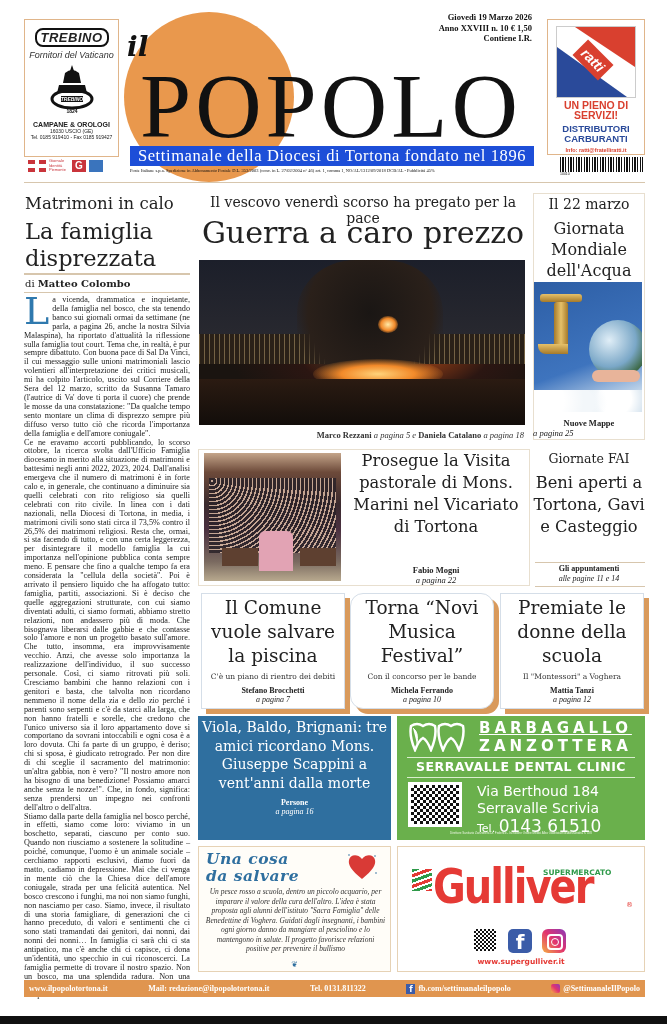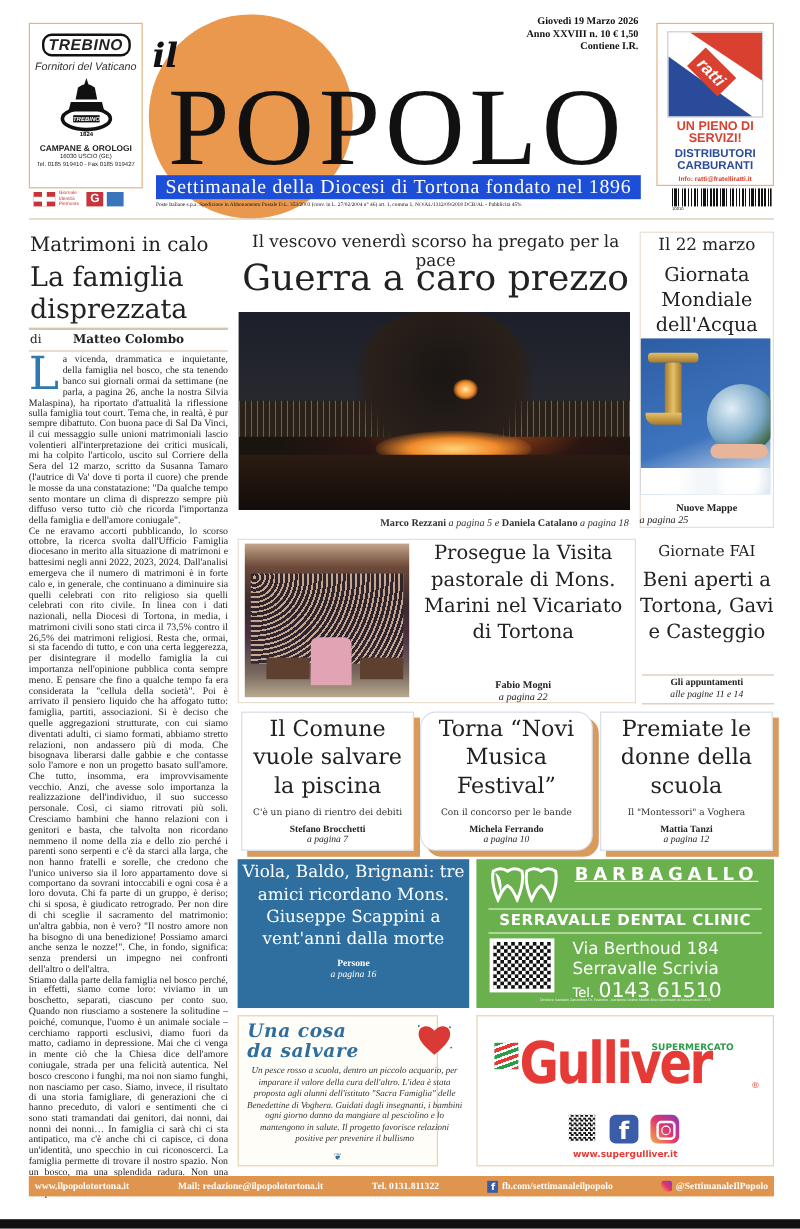--- a/index.html
+++ b/index.html
@@ -38,21 +38,21 @@
   #ratti .info { font: bold 5.5px "Liberation Sans", sans-serif; color: #d9402f; margin-top: 3px; }
   #barcode { left: 560px; top: 157px; width: 83px; height: 22px; }
   #barcode .bars { height: 15px; background: repeating-linear-gradient(90deg, #111 0 1px, #fff 1px 2px, #111 2px 4px, #fff 4px 5px, #111 5px 6px, #fff 6px 8px); }
   #barcode .num { font: 3.5px "Liberation Sans", sans-serif; }
   .rule { background: #d7c6ad; height: 1px; }
 
   
   #kicker-left { left: 25px; top: 194px; font: 16.5px "DejaVu Serif", serif; color: #222; }
   #title-left { left: 25px; top: 218px; font: 22.5px "DejaVu Serif", serif; line-height: 27px; color: #222; }
   #author-left { left: 25px; top: 278px; font: 10px "DejaVu Serif", serif; }
-  #author-left b { font-weight: bold; margin-left: 23px; }
+  #author-left b { font-weight: bold; }
   #body-left { left: 24px; top: 296px; width: 166px; font: 8.2px "Liberation Serif", serif; line-height: 8.9px; text-align: justify; color: #222; hyphens: auto; }
   #body-left p { margin: 0; }
   #body-left .drop { float: left; font: 38px "DejaVu Serif", serif; line-height: 28px; color: #2f79ae; margin: 1px 3px 0 0; }
 
   
   #kicker-center { left: 198px; top: 194px; width: 330px; text-align: center; font: 14px "DejaVu Serif", serif; color: #222; }
   #headline { left: 198px; top: 215px; width: 330px; text-align: center; font: 30px "DejaVu Serif", serif; color: #222; }
   #photo-fire { left: 199px; top: 260px; width: 326px; height: 165px; background: radial-gradient(ellipse at 60% 55%, #e9a14a 0%, #8a3b16 14%, #2b1612 35%, #1a1410 60%), #191715; overflow: hidden; }
   #photo-fire .sky { position: absolute; left: 0; top: 0; width: 100%; height: 55%; background: linear-gradient(#1c1f2a, #2a2a30); }
   #photo-fire .city { position: absolute; left: 0; top: 45%; width: 100%; height: 18%; background: repeating-linear-gradient(90deg, rgba(255,220,150,0.35) 0 1px, transparent 1px 5px), #2a2118; }
@@ -119,21 +119,21 @@
   #dental .clinic { position: absolute; left: 8px; top: 43px; width: 232px; text-align: center; font: bold 12.5px "DejaVu Sans", sans-serif; letter-spacing: 0.5px; }
   #dental .qr { position: absolute; left: 11px; top: 66px; width: 54px; height: 45px; background: #fff; padding: 3px; }
   #dental .qr div { width: 100%; height: 100%; background: repeating-conic-gradient(#111 0 25%, #fff 0 50%) 0 0/6px 6px; }
   #dental .addr1 { position: absolute; left: 80px; top: 67px; font: 14px "DejaVu Sans", sans-serif; }
   #dental .addr2 { position: absolute; left: 80px; top: 84px; font: 14px "DejaVu Sans", sans-serif; }
   #dental .tel { position: absolute; left: 80px; top: 100px; font: 11px "DejaVu Sans", sans-serif; }
   #dental .tel b { font: 17px "DejaVu Sans", sans-serif; }
   #dental .fine { position: absolute; left: 8px; top: 115px; width: 232px; font: 3px "Liberation Sans", sans-serif; text-align: center; color: #e9f5e2; }
 
   
-  #cosa { left: 198px; top: 846px; width: 167px; height: 126px; border: 1px solid #e6d2b5; background: #fffdf8; }
+  #cosa { left: 198px; top: 846px; width: 193px; height: 126px; border: 1px solid #e6d2b5; background: #fffdf8; }
   #cosa .t { position: absolute; left: 7px; top: 3px; font: bold italic 15.5px "DejaVu Serif", serif; color: #2f6f9f; line-height: 17px; letter-spacing: 0.5px; }
   #cosa .heart { position: absolute; left: 148px; top: 6px; width: 30px; height: 28px; }
   #cosa .b { position: absolute; left: 6px; top: 40px; width: 181px; text-align: center; font: italic 7.5px "Liberation Serif", serif; line-height: 9.5px; color: #333; }
   #cosa .orn { position: absolute; left: 0; top: 113px; width: 100%; text-align: center; font: 8px "DejaVu Sans", sans-serif; color: #2f6f9f; }
 
   
   #gulliver { left: 397px; top: 846px; width: 248px; height: 126px; border: 1px solid #e6d2b5; background: #fff; }
   #gulliver .stripes { position: absolute; left: 14px; top: 22px; width: 20px; height: 22px; background: repeating-linear-gradient(160deg, #2f9a4a 0 3px, #fff 3px 5px, #e53a35 5px 8px, #fff 8px 10px); }
   #gulliver .super { position: absolute; left: 145px; top: 21px; font: bold 7.5px "DejaVu Sans", sans-serif; color: #2f9a4a; }
   #gulliver .name { position: absolute; left: 35px; top: 12px; font: 900 40px "DejaVu Sans", sans-serif; color: #e53a35; letter-spacing: -2px; transform: scaleY(1.2); transform-origin: top left; }
@@ -297,20 +297,21 @@
   <div class="p">a pagina 16</div>
 </div>
 
 <div id="dental" class="abs">
   <svg class="teeth" viewBox="0 0 62 30">
     <path d="M4 4 Q10 0 16 4 Q22 0 28 4 Q30 14 24 28 Q20 18 16 16 Q12 18 8 28 Q2 14 4 4 Z" fill="none" stroke="#fff" stroke-width="2.5"></path>
     <path d="M32 4 Q38 0 44 4 Q50 0 56 4 Q58 14 52 28 Q48 18 44 16 Q40 18 36 28 Q30 14 32 4 Z" fill="none" stroke="#fff" stroke-width="2.5"></path>
     <path d="M6 6 Q12 10 10 22" fill="#fff" stroke="#fff" stroke-width="1"></path>
   </svg>
   <div class="n1">BARBAGALLO</div>
+  <div class="n2">ZANZOTTERA</div>
   <div class="line" style="top:41px;"></div>
   <div class="clinic">SERRAVALLE DENTAL CLINIC</div>
   <div class="line" style="top:61px;"></div>
   <div class="qr">
       <div></div>
     </div>
   <div class="addr1">Via Berthoud 184</div>
   <div class="addr2">Serravalle Scrivia</div>
   <div class="tel"><span>Tel.</span> <b>0143 61510</b></div>
   <div class="fine">Direttore Sanitario Zanzottera Dr. Federico - Iscrizione Ordine Medici Albo Odontoiatri di Alessandria n. 478</div>

